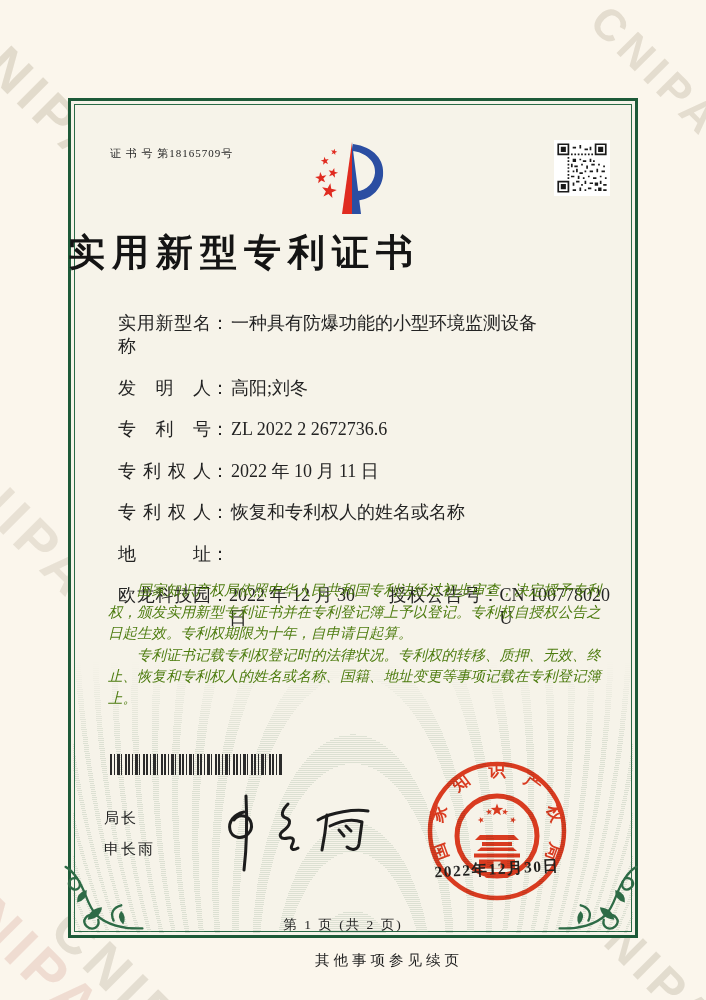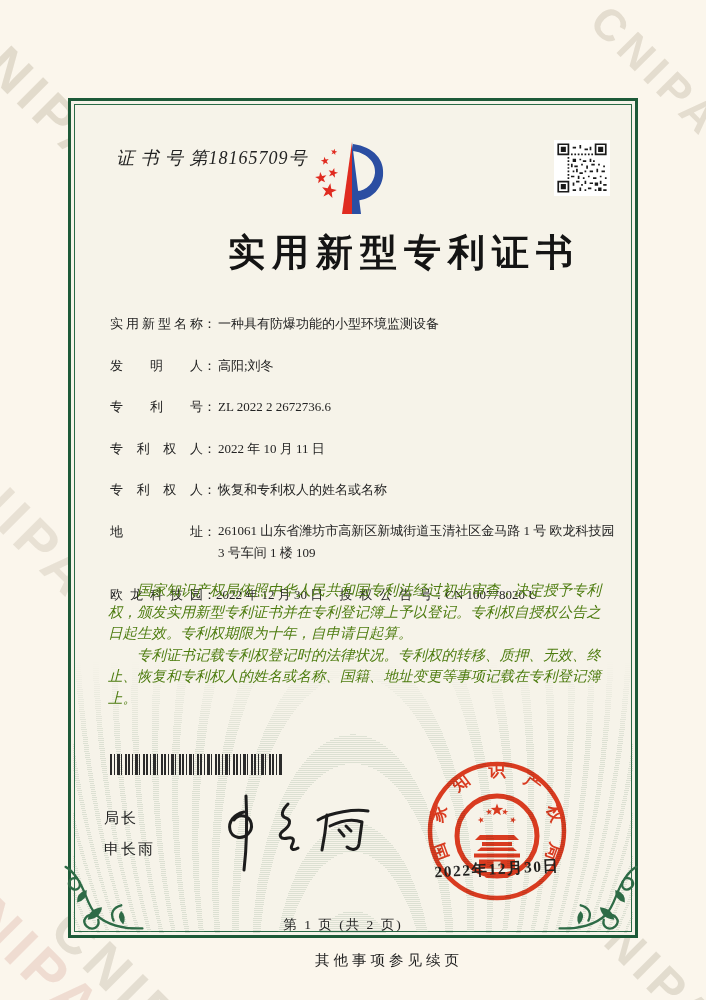--- a/index.html
+++ b/index.html
@@ -27,29 +27,29 @@
   .waves{
     position:absolute; left:2px; right:2px; top:560px; bottom:2px;
     background:
       repeating-radial-gradient(140% 95% at 50% 190%,
         rgba(120,150,122,.20) 0 1px, rgba(0,0,0,0) 1px 6px);
     -webkit-mask:linear-gradient(180deg, rgba(0,0,0,0), #000 30%);
     mask:linear-gradient(180deg, rgba(0,0,0,0), #000 30%);
     pointer-events:none;
   }
   
-  .cert-no{position:absolute; left:116px; top:146px; font-size:18px; letter-spacing:1px;font-style:italic;}
+  .cert-no{position:absolute; left:110px; top:146px; font-size:11px; letter-spacing:1px;}
   .logo{position:absolute; left:294px; top:132px;}
   .qr{position:absolute; left:554px; top:140px; width:56px; height:56px; background:#fff; padding:0;}
   .title{
-    position:absolute; left:68px; top:228px; width:512px; text-align:right;
+    position:absolute; left:68px; top:228px; width:512px; text-align:left;
     font-size:37px; font-weight:bold; letter-spacing:7px; color:#141414;
   }
   
-  .fields{position:absolute; left:110px; top:312px; width:505px; font-size:13px;}
+  .fields{position:absolute; left:118px; top:312px; width:505px; font-size:18px;}
   .row{display:flex; align-items:flex-start; margin-bottom:18.5px; line-height:23px;}
   .lbl{display:inline-block; width:93px; text-align:justify; text-align-last:justify; flex:0 0 93px;}
   .colon{flex:0 0 auto;}
   .val{flex:1 1 auto; padding-left:2px;}
   .row-addr .val{line-height:22.5px;}
   .grant-pair{display:flex;}
   .grant-gap{width:16px;}
   
   .body-text{
     position:absolute; left:108px; top:580px; width:507px;
@@ -163,21 +163,20 @@
       <span class="val">2022 年 10 月 11 日</span>
     </div>
     <div class="row">
       <span class="lbl">专利权人</span>
         <span class="colon">：</span>
       <span class="val">恢复和专利权人的姓名或名称</span>
     </div>
     <div class="row row-addr">
       <span class="lbl">地址</span>
         <span class="colon">：</span>
-      <span class="val">261061 山东省潍坊市高新区新城街道玉清社区金马路 1 号 欧龙科技园 3 号车间 1 楼 109</span>
     </div>
     <div class="row">
       <span class="grant-pair">
         <span class="lbl">欧龙科技园</span>
           <span class="colon">：</span>
         <span>2022 年 12 月 30 日</span>
       </span>
       <span class="grant-gap"></span>
       <span class="grant-pair">
         <span class="lbl">授权公告号</span>

